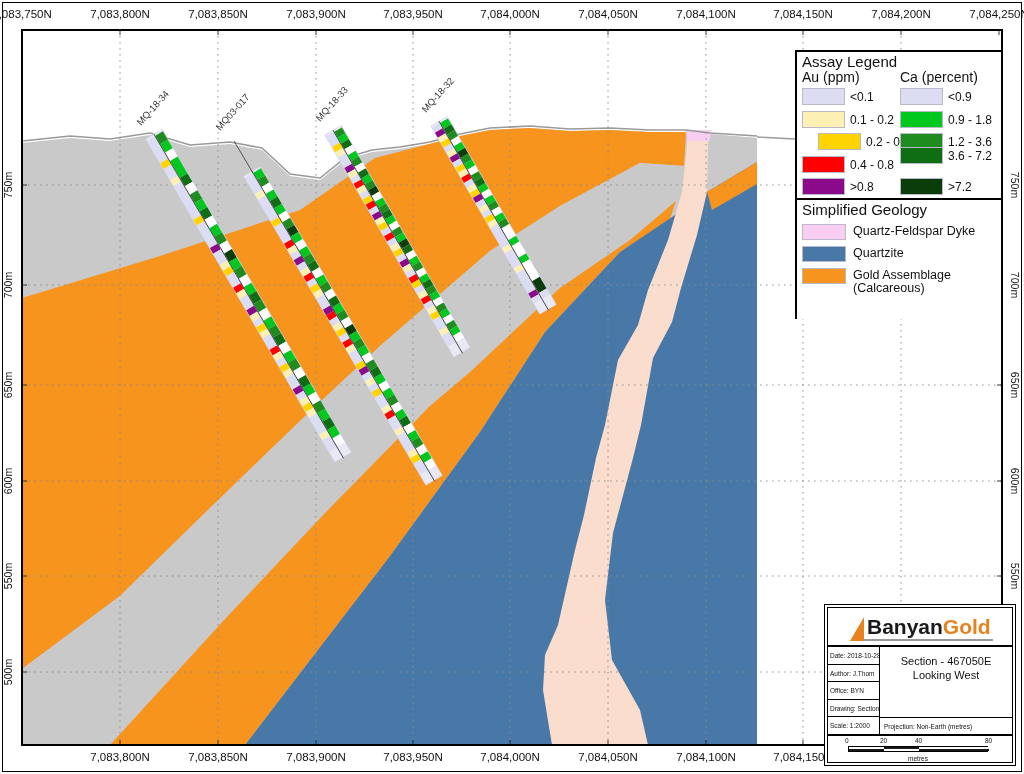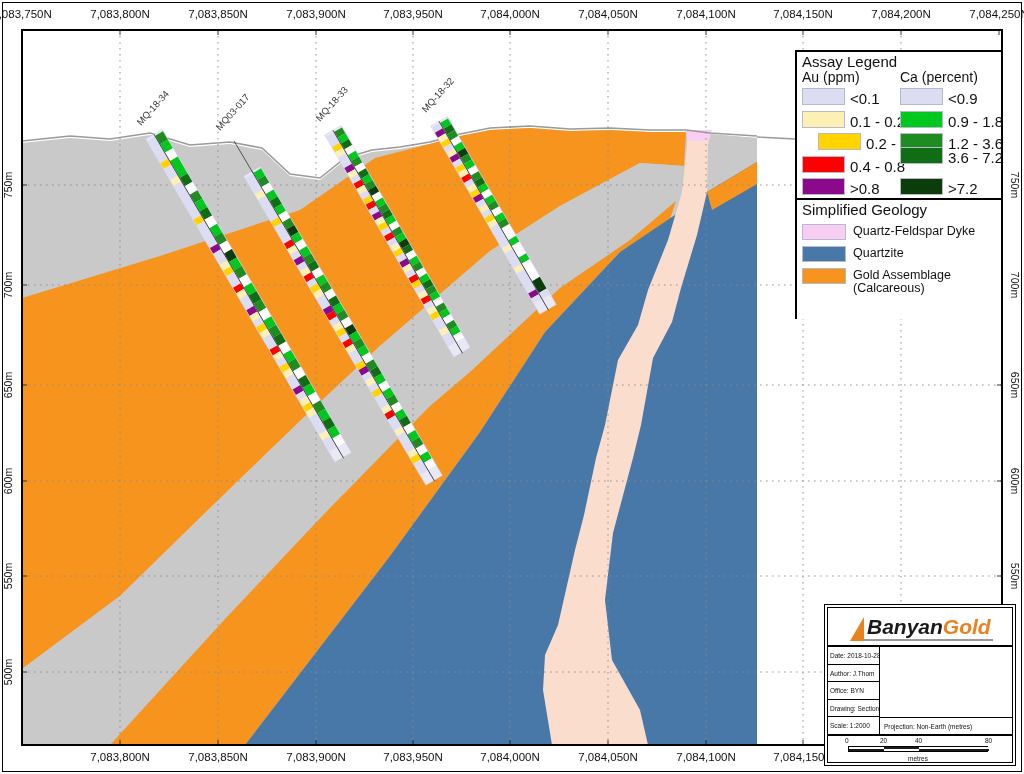--- a/index.html
+++ b/index.html
@@ -9,34 +9,34 @@
                border:1px solid #000;pointer-events:none;}
   svg text{font-family:"Liberation Sans","DejaVu Sans",sans-serif;}
 
   
   .legend{position:absolute;left:795px;top:30px;width:208px;height:267px;
           background:#fff;border:2px solid #000;box-sizing:border-box;z-index:5;margin-top:20px;}
   .legend-title{position:absolute;left:5px;top:1px;font-size:15px;}
   .assay-head{position:absolute;top:17px;font-size:14px;}
   .assay-row{position:absolute;height:18px;}
   .swatch{position:absolute;width:43px;height:17px;border:1px solid #b9b9c9;box-sizing:border-box;}
-  .assay-label{position:absolute;left:48px;top:2px;font-size:15px;white-space:nowrap;}
+  .assay-label{position:absolute;left:48px;top:2px;font-size:12px;white-space:nowrap;}
   .geo-sec{position:absolute;left:-2px;top:146px;width:204px;height:119px;
            border:2px solid #000;border-bottom:none;background:#fff;}
   .geo-title{position:absolute;left:5px;top:1px;font-size:15px;}
   .geo-row{position:absolute;left:5px;height:20px;}
   .geo-swatch{position:absolute;width:44px;height:16px;border:1px solid #b9b9c9;box-sizing:border-box;}
   .geo-label{position:absolute;left:51px;top:1px;font-size:12.5px;white-space:nowrap;line-height:13px;}
 
   
   .tblock{position:absolute;left:824px;top:604px;width:192px;height:162px;
           background:#fff;border:1px solid #000;box-sizing:border-box;z-index:6;}
   .tblock-inner{position:absolute;left:2px;top:2px;right:2px;bottom:2px;border:1px solid #000;}
   .logo-row{position:absolute;left:0;top:0;width:100%;height:39px;border-bottom:2px solid #000;box-sizing:border-box;}
-  .logo-wrap{position:absolute;left:28px;top:7px;display:flex;align-items:flex-end;font-style:italic;}
+  .logo-wrap{position:absolute;left:28px;top:7px;display:flex;align-items:flex-end;}
   .logo-tri2{width:14px;height:24px;background:#E8821E;clip-path:polygon(0 100%,100% 0,100% 100%);margin-left:-6px;}
   .brand{font-size:21px;font-weight:bold;letter-spacing:0;line-height:24px;
          border-bottom:2px solid #9a9a9a;padding:0 2px 0 3px;}
   .brand .b1{color:#1a1a1a;}
   .brand .b2{color:#E8821E;}
   .grid-left{position:absolute;left:0;top:39px;width:52px;height:88px;border-right:1px solid #000;box-sizing:border-box;}
   .info-cell{position:absolute;left:0;width:52px;height:17.6px;border-bottom:1px solid #000;box-sizing:border-box;
              font-size:6.5px;padding:5px 0 0 2px;white-space:nowrap;overflow:hidden;}
   .sect-title{position:absolute;left:52px;top:46px;width:132px;text-align:center;font-size:11px;line-height:14px;}
   .proj-cell{position:absolute;left:52px;top:109.4px;width:132px;height:17.6px;
@@ -561,20 +561,24 @@
     </div>
     <div class="grid-left">
         <div id="info-rows">
           <div class="info-cell" style="top:0px;">Date: 2018-10-28</div>
           <div class="info-cell" style="top:17.6px;">Author: J.Thom</div>
           <div class="info-cell" style="top:35.2px;">Office: BYN</div>
           <div class="info-cell" style="top:52.800000000000004px;">Drawing: Section</div>
           <div class="info-cell" style="top:70.4px;">Scale: 1:2000</div>
         </div>
       </div>
+    <div class="sect-title">
+      <div>Section - 467050E</div>
+      <div>Looking West</div>
+    </div>
     <div class="proj-cell">Projection: Non-Earth (metres)</div>
     <div class="grid-bottom-line"></div>
     <div id="scalebar">
         <div class="sb-label" style="left:17px;">0</div>
         <div class="sb-label" style="left:52px;">20</div>
         <div class="sb-label" style="left:87px;">40</div>
         <div class="sb-label" style="left:157px;">80</div>
         <div class="sb-bar" style="">
           <div class="sb-seg" style="left:0px;top:0px;width:35px;background:#fff;"></div>
           <div class="sb-seg" style="left:35px;top:0px;width:35px;background:#1a1a1a;"></div>

